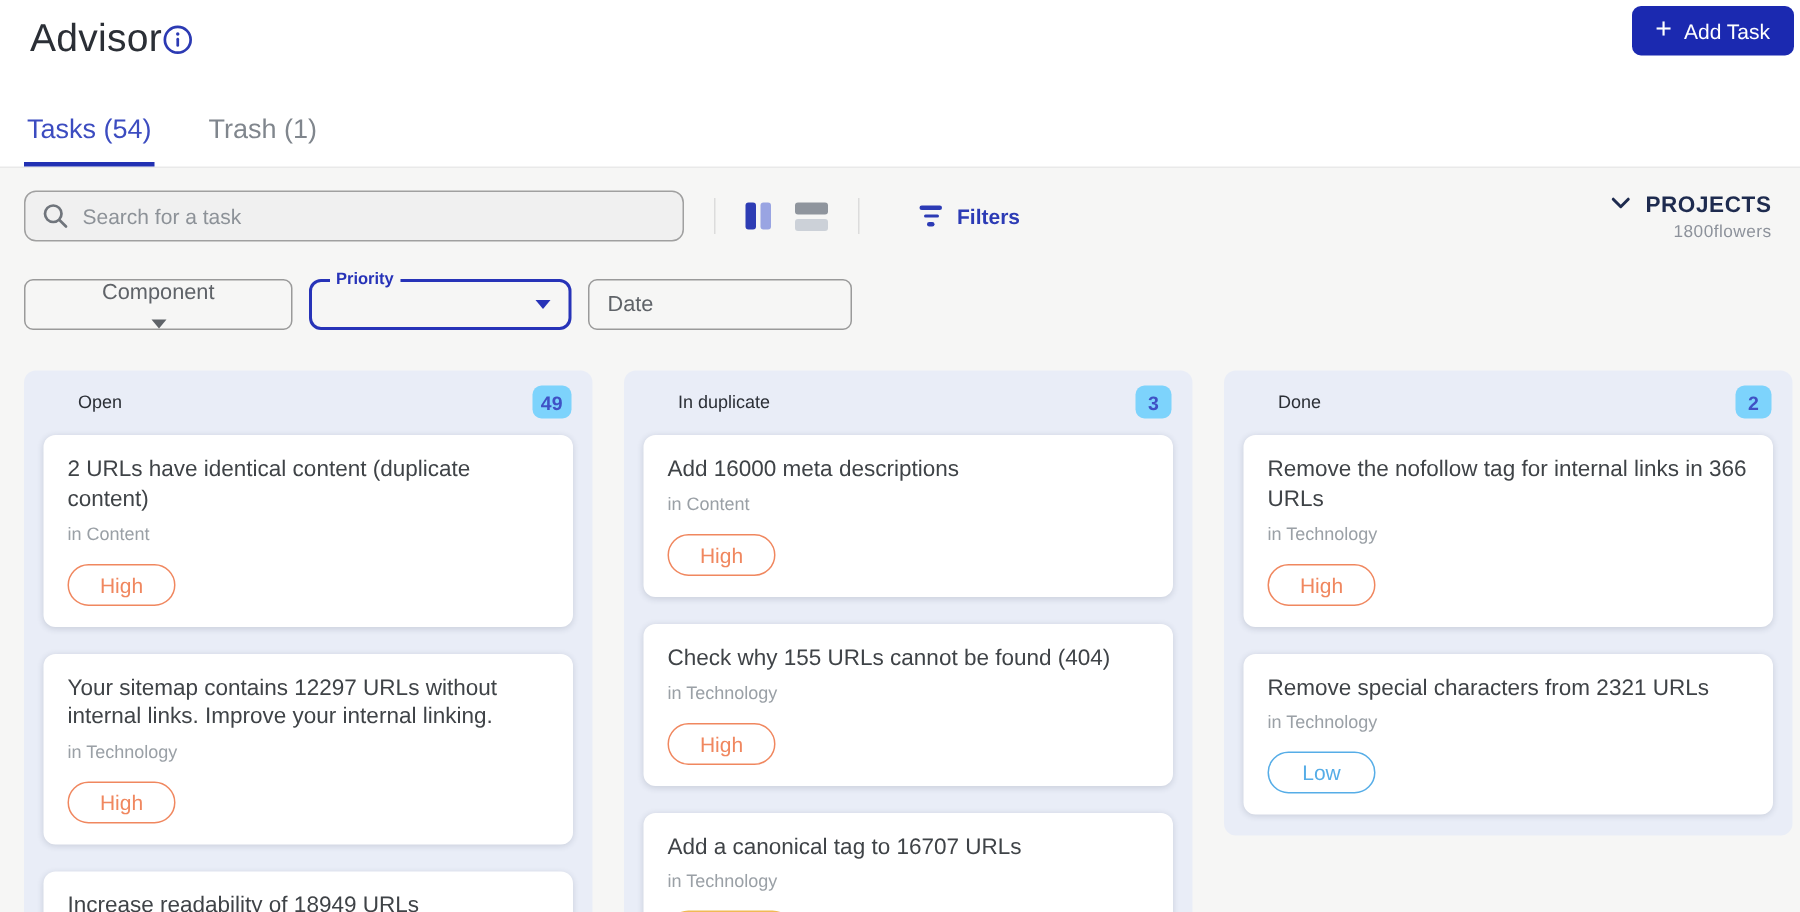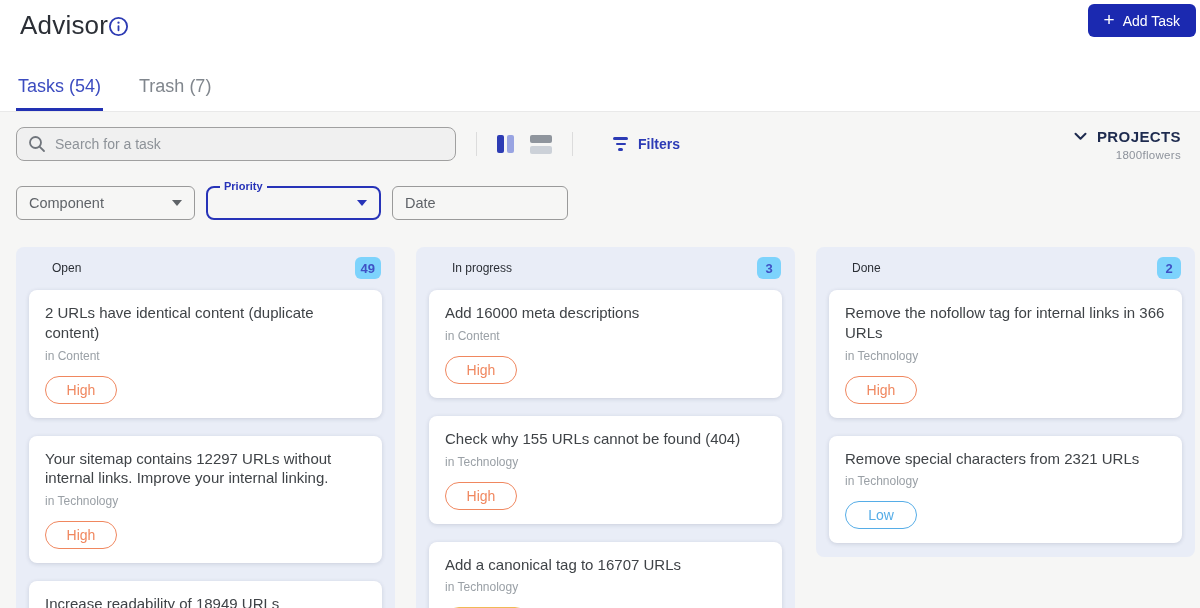--- a/index.html
+++ b/index.html
@@ -68,21 +68,21 @@
   .projects-label { font-size:15px; font-weight:700; color:#1e2b4f; letter-spacing:.4px; }
   .project-name { font-size:11.5px; color:#8d929b; margin-top:4px; letter-spacing:.3px; }
 
   
   .filter-row { display:flex; gap:11px; margin:24px 16px 0 16px; }
   .filter-field {
     position:relative; height:34px; border:1px solid #9a9a9a; border-radius:6px;
     display:flex; align-items:center; padding:0 12px; font-size:14.5px; color:#5f6368;
     cursor:pointer; background:transparent;
   }
-  .filter-field.component { width:179px; justify-content:space-between; }
+  .filter-field.component { width:179px; justify-content:space-between;flex-direction:column; }
   .filter-field.priority {
     width:175px; border:2px solid #2733b8; border-radius:8px; justify-content:flex-end;
   }
   .filter-field.date { width:176px; }
   .float-label {
     position:absolute; top:-8px; left:12px; font-size:11px; font-weight:600;
     color:#2733b8; background:#f6f6f5; padding:0 4px;
   }
   .caret { width:0; height:0; border-left:5px solid transparent; border-right:5px solid transparent; border-top:6px solid #5f6368; }
   .caret.blue { border-top-color:#2733b8; }
@@ -133,21 +133,21 @@
         </svg>
       </span>
     </div>
     <button class="add-task-btn">
       <span class="plus">+</span>
       <span>Add Task</span>
     </button>
   </div>
   <div class="tabs">
     <div class="tab active">Tasks (54)</div>
-    <div class="tab inactive">Trash (7)</div>
+    <div class="tab inactive">Trash (1)</div>
   </div>
 </div>
 
 <div class="content">
 
   <div class="toolbar">
     <div class="search-box">
       <span class="search-icon">
         <svg width="18" height="18" viewBox="0 0 18 18" fill="none">
           <circle cx="7.5" cy="7.5" r="5.5" stroke="#70757c" stroke-width="1.8"></circle>
@@ -229,21 +229,21 @@
 
   <div class="card">
     <div class="card-title">Increase readability of 18949 URLs</div>
 
   </div>
 </div>
   </div>
 
   <div class="column">
     <div class="column-header">
-      <span class="column-title">In progress</span>
+      <span class="column-title">In duplicate</span>
       <span class="count-badge">3</span>
     </div>
     <div class="cards">
   <div class="card">
     <div class="card-title">Add 16000 meta descriptions</div>
     <div class="card-category">in Content</div>
     <span class="priority-badge pri-high">High</span>
   </div>
 
   <div class="card">

